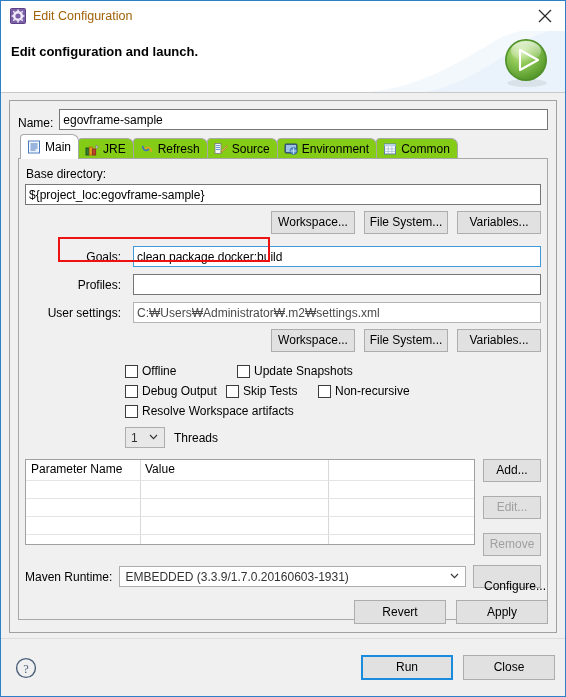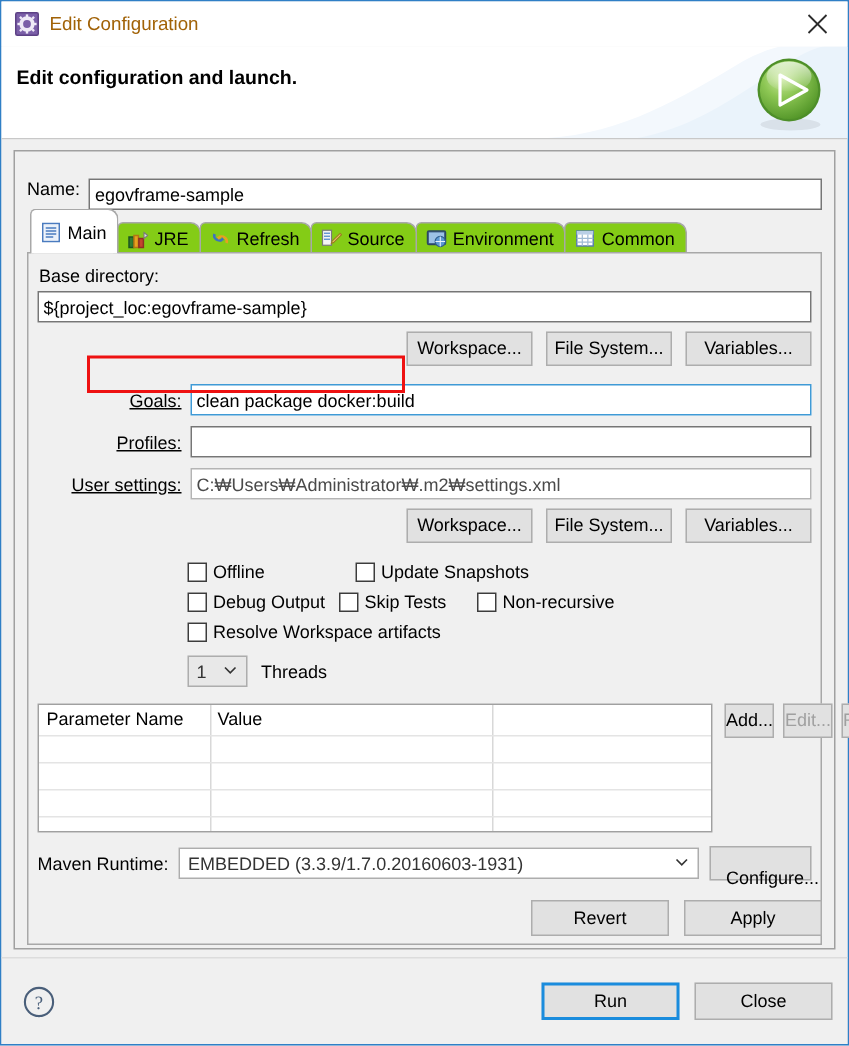--- a/index.html
+++ b/index.html
@@ -99,23 +99,22 @@
     background: #f0f0f0;
     box-sizing: border-box;
     padding: 8px 8px 8px 8px;
     height: 533px;
     position: relative;
   }
 
   
   .name-row {
     display: flex;
-    align-items: flex-start;
+    align-items: flex-end;
     margin-bottom: 7px;
-    margin-top: 10px;
   }
   .name-label {
     font-size: 12px;
     margin-right: 6px;
   }
   .txt {
     border: 1px solid #767676;
     background: #ffffff;
     height: 21px;
     box-sizing: border-box;
@@ -148,21 +147,21 @@
     border-bottom: none;
     border-radius: 4px 7px 0 0;
     background: #84cc16;
     margin-right: -1px;
     position: relative;
     white-space: nowrap;
   }
   .tab.active {
     background: #ffffff;
     z-index: 3;
-    height: 30px;
+    height: 25px;
   }
   .tab .ic {
     width: 14px; height: 14px;
     flex: 0 0 auto;
     display:block;
   }
   .tabpanel {
     border: 1px solid #a8a8a8;
     background: #f0f0f0;
     margin-top: -1px;
@@ -203,24 +202,23 @@
 
   
   .lrow {
     display: flex;
     align-items: center;
     margin-top: 7px;
   }
   .lrow .lbl {
     width: 96px;
     text-align: right;
-    padding-right: 6px;
-    font-size: 12px;
-    flex: 0 0 auto;
-    text-decoration: underline;
+    padding-right: 12px;
+    font-size: 12px;
+    flex: 0 0 auto;
   }
   .lrow .inp { flex: 1 1 auto; }
 
   .focus-input {
     border: 1px solid #3f9ad6;
   }
   .readonly-input {
     border: 1px solid #b4b4b4;
     background: #ffffff;
     color: #4a4a4a;
@@ -320,22 +318,22 @@
     background: #d8d8d8;
   }
   .hline {
     position: absolute;
     left: 0; right: 0;
     height: 1px;
     background: #e4e4e4;
   }
   .side-btns {
     display: flex;
-    flex-direction: row;
-    gap: 6px;
+    flex-direction: column;
+    gap: 14px;
     width: 58px;
     flex: 0 0 auto;
   }
   .side-btns .btn { width: 58px; padding: 0; }
 
   .runtime-row {
     display: flex;
     align-items: center;
     margin-top: 9px;
     gap: 7px;

